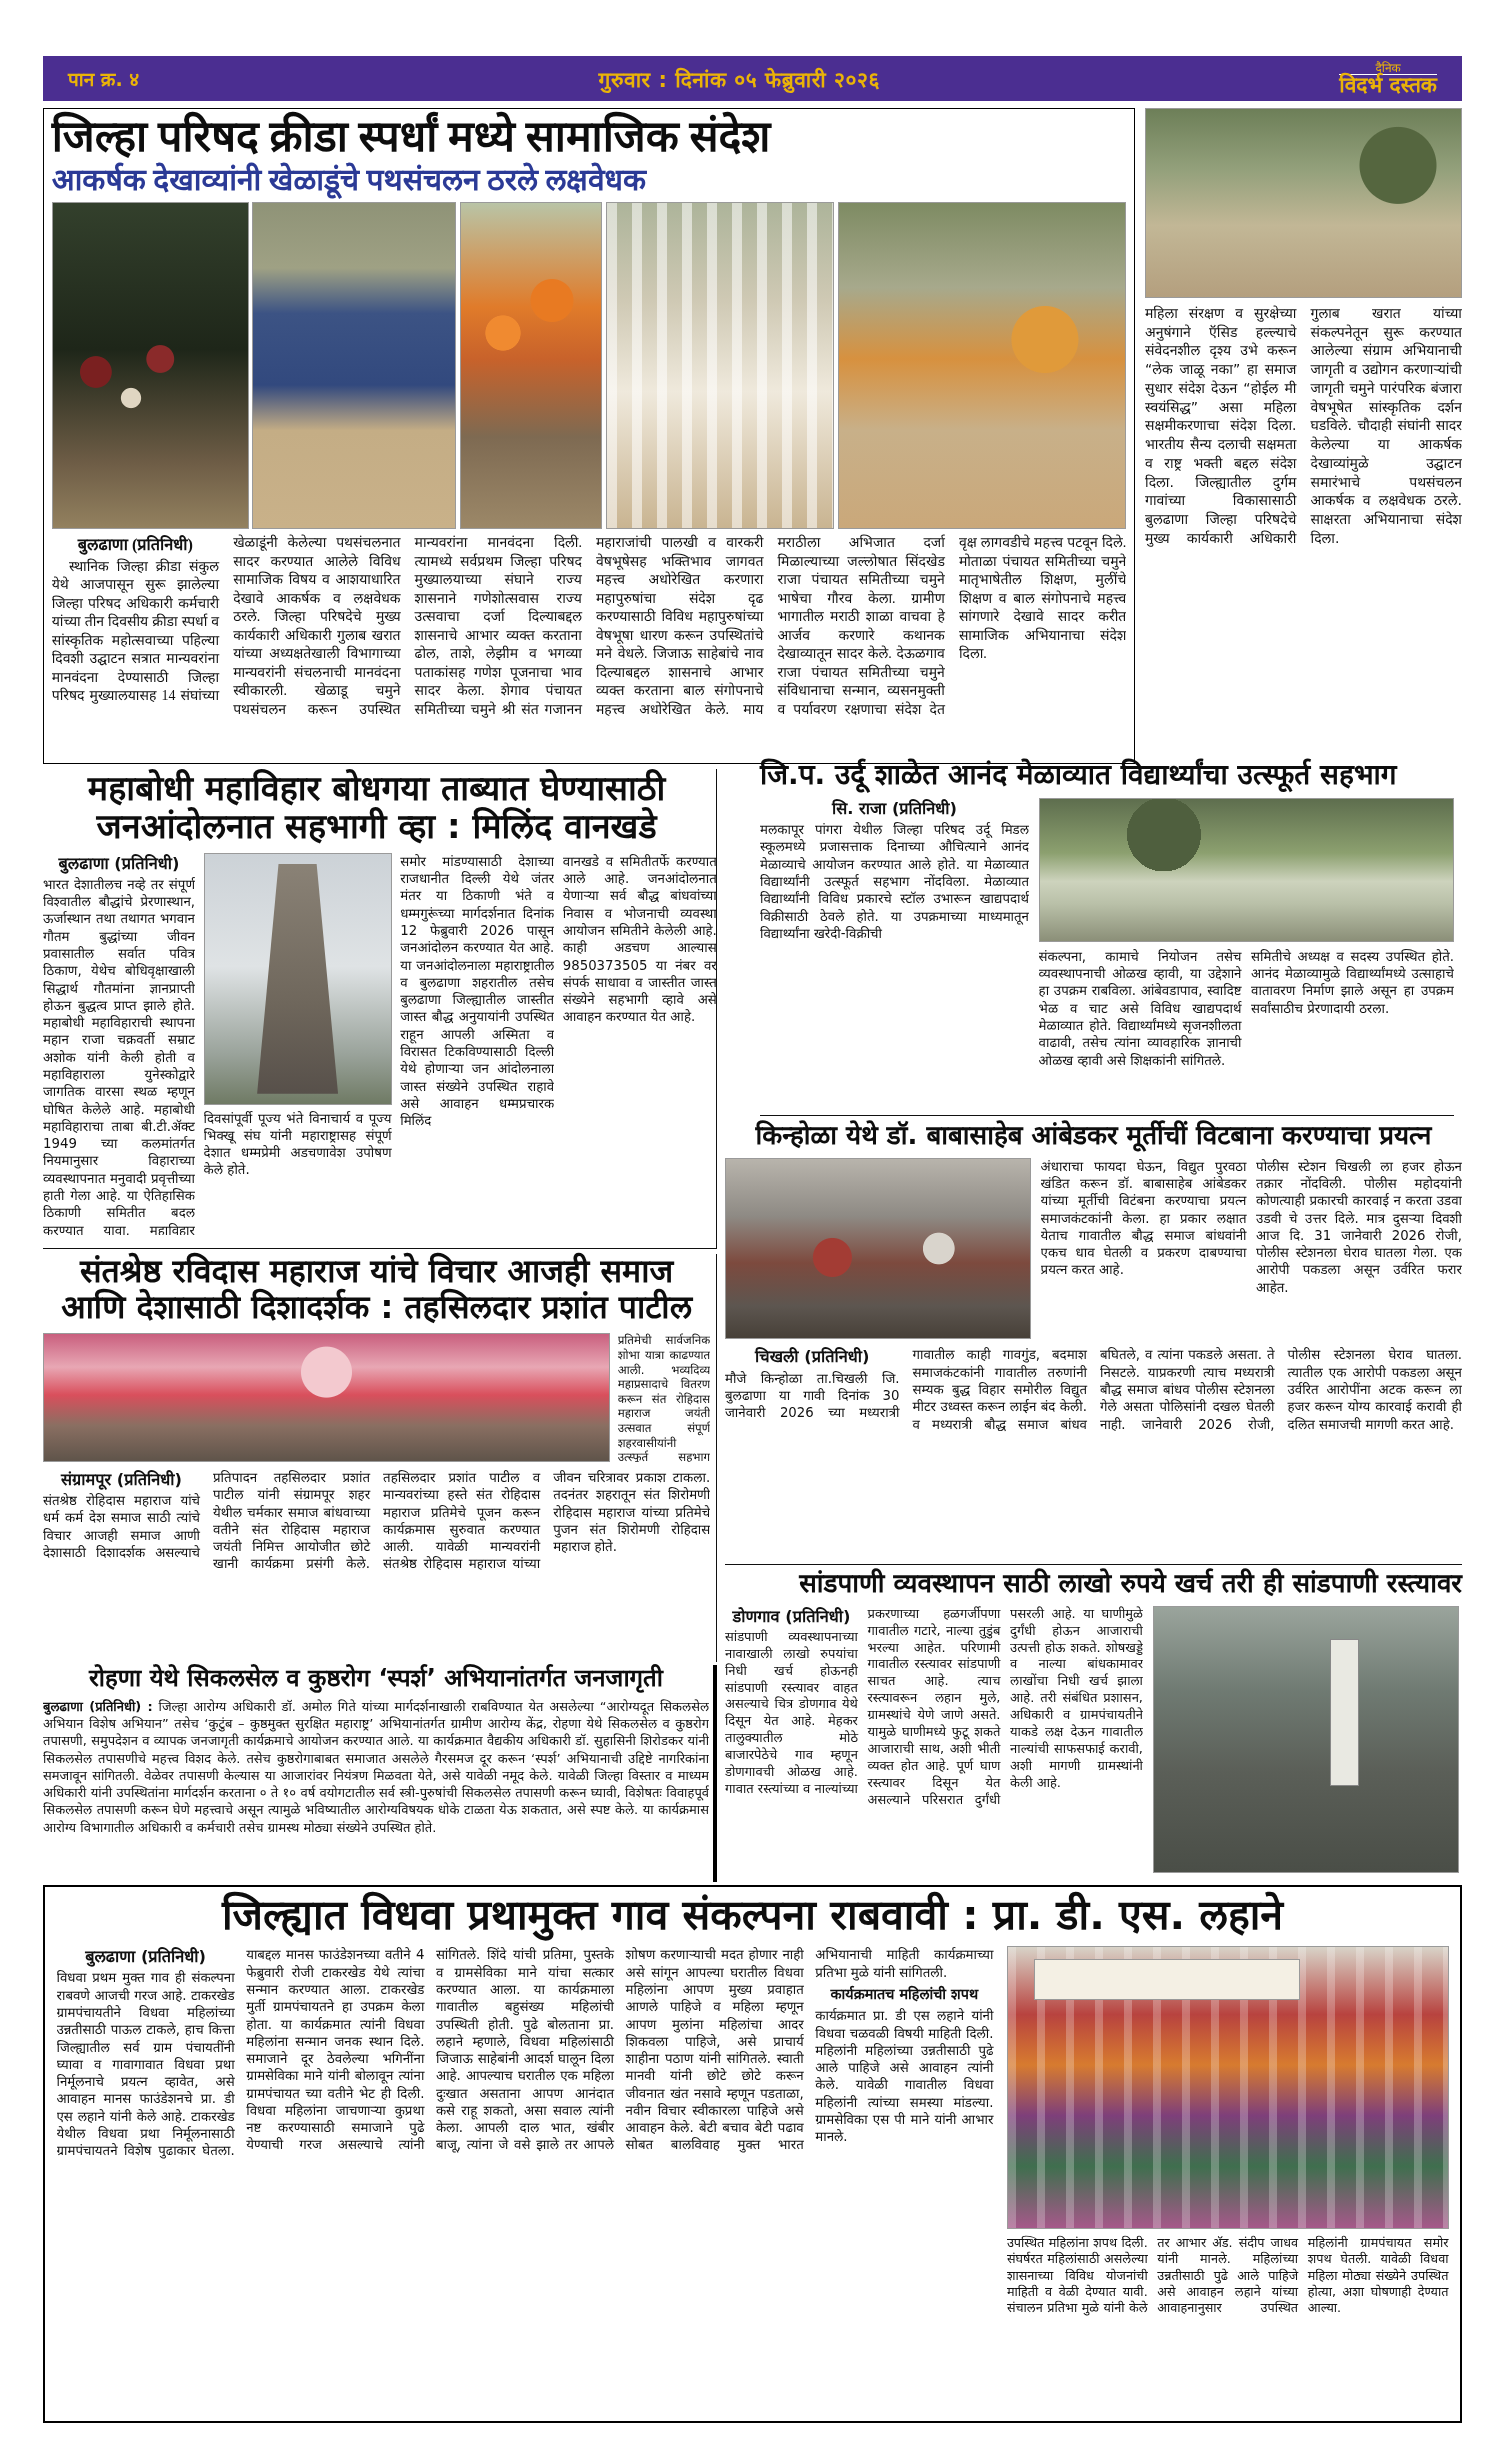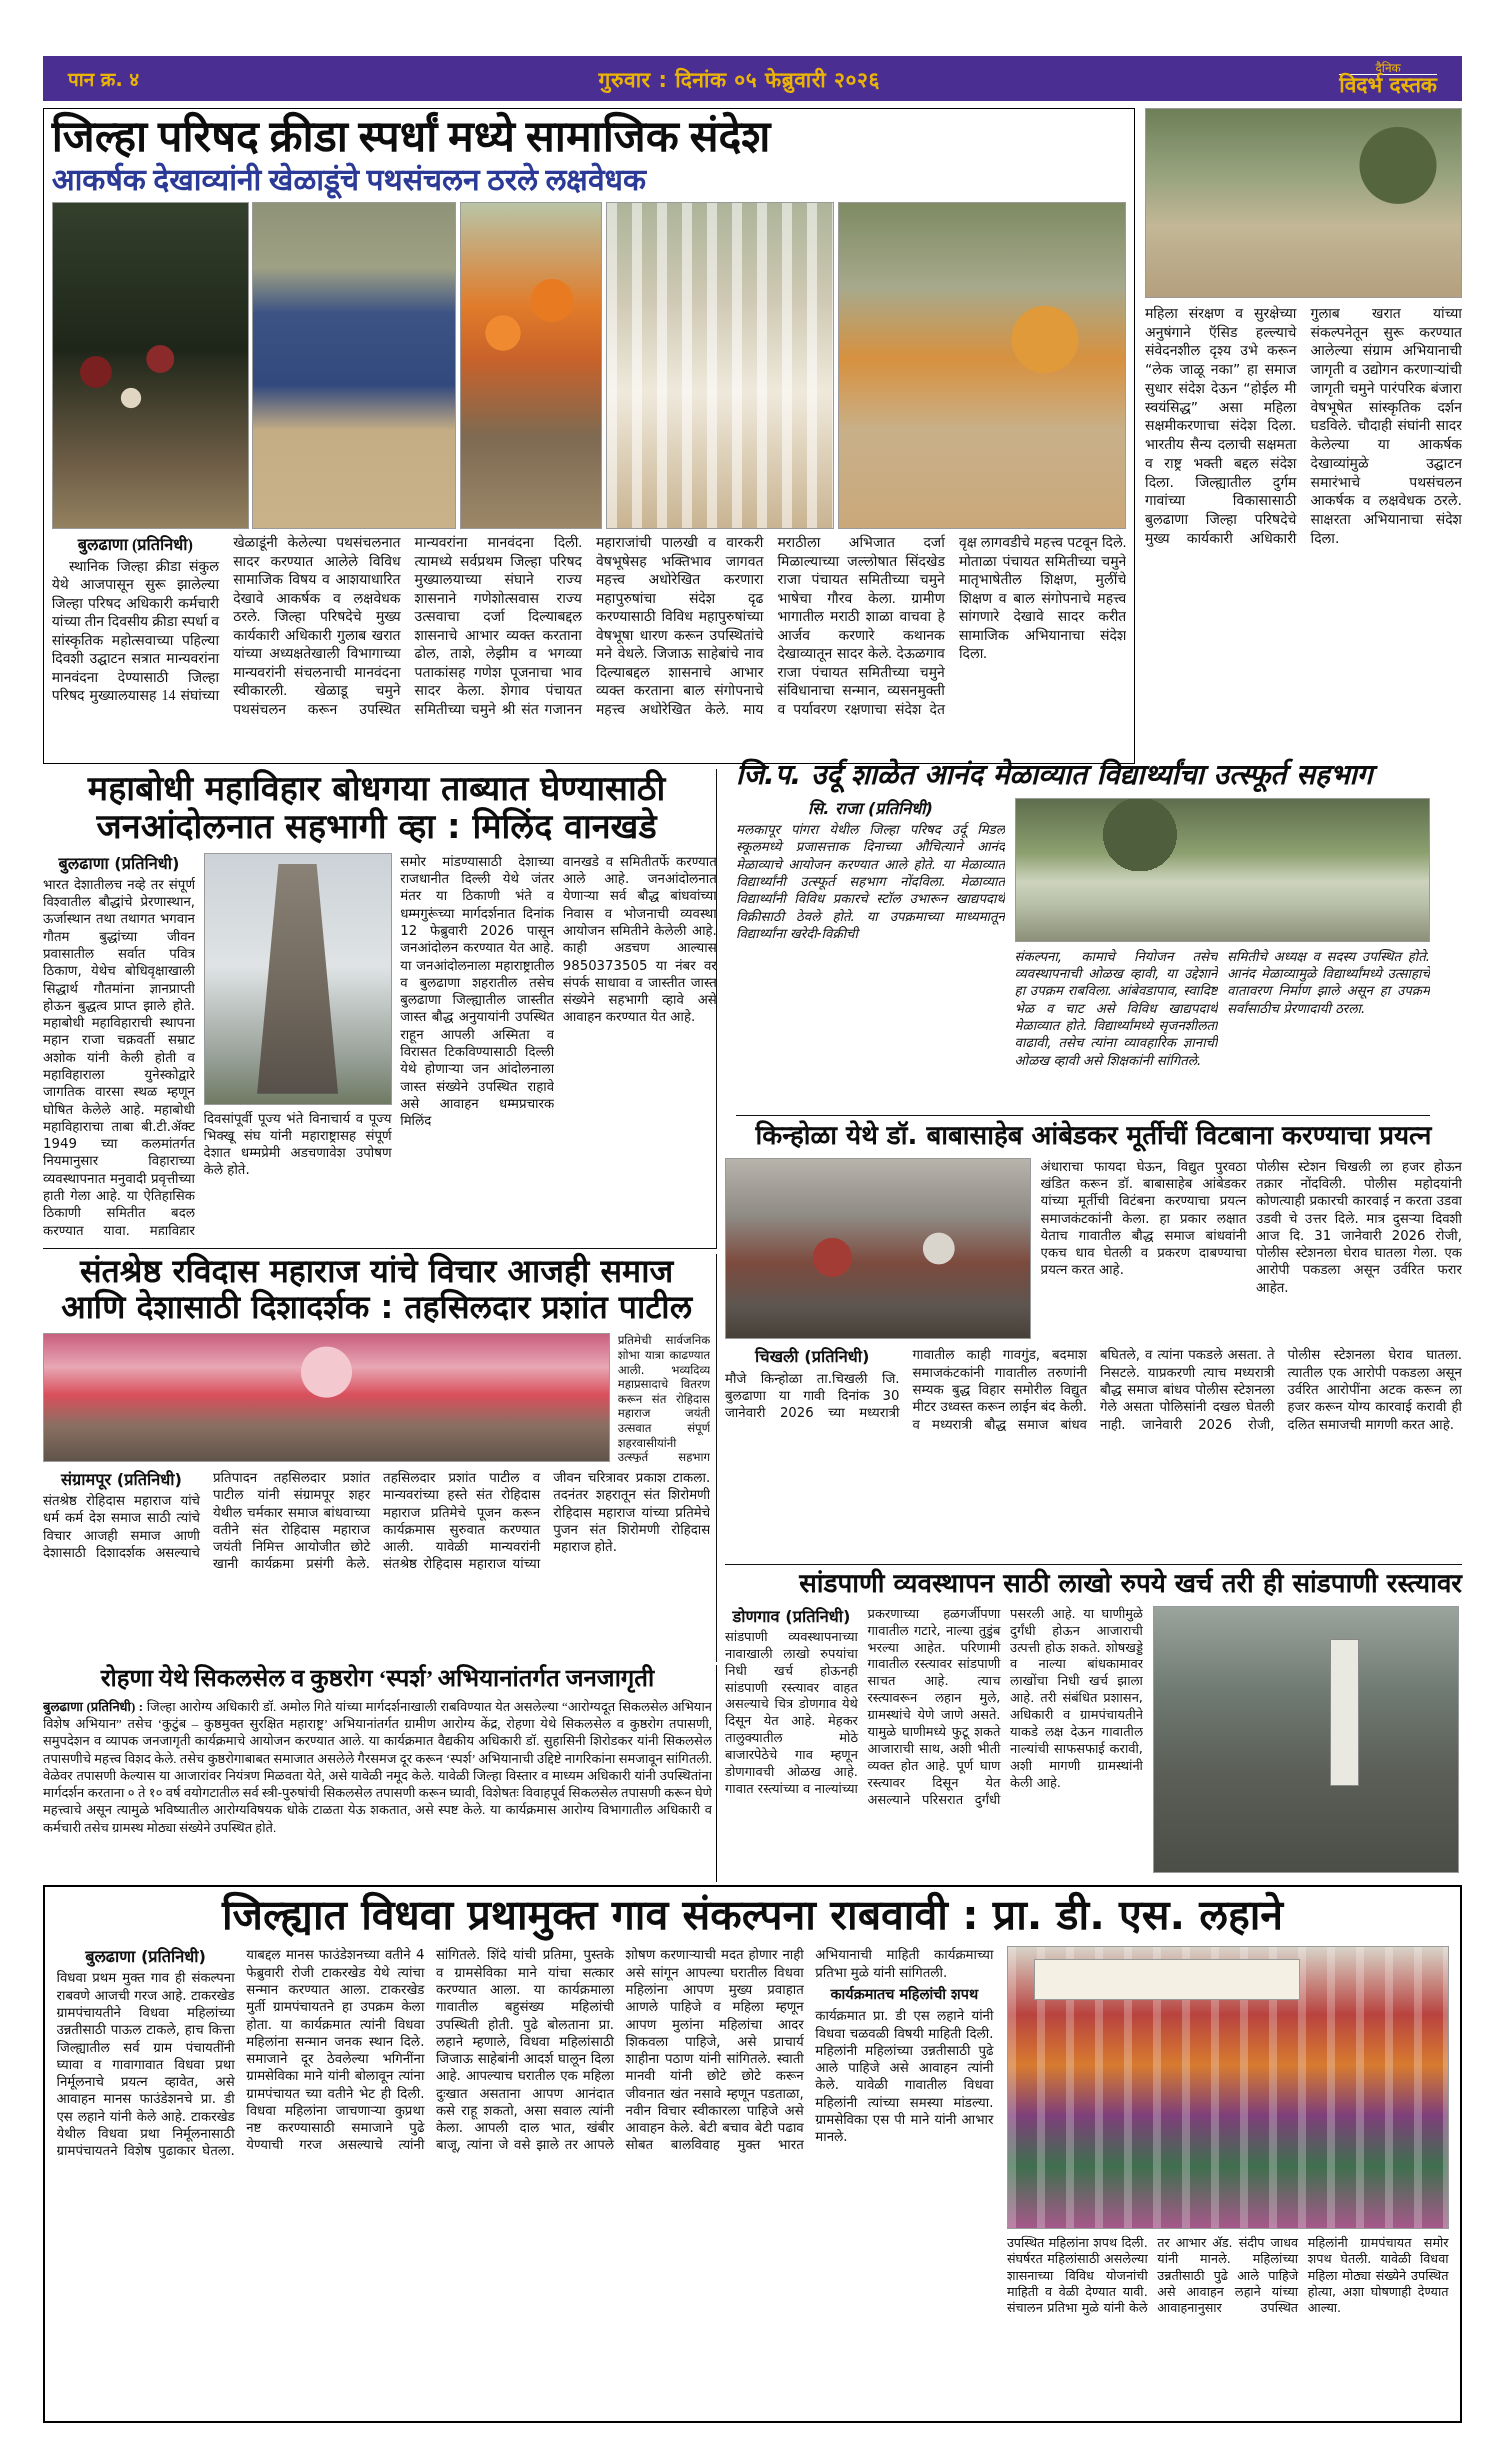--- a/index.html
+++ b/index.html
@@ -82,22 +82,22 @@
     linear-gradient(180deg,#d8d3c8 0%,#b8433f 24%,#d77b2f 42%,#7e3f7a 60%,#3f6f4e 78%,#a6588a 100%);}
   .women-banner{position:absolute;left:6%;top:4%;width:60%;height:14%;background:#f4f0e4;border:1px solid #999;}
   
   .mahabodhi{position:absolute;left:43px;top:769px;width:674px;height:480px;
     border-right:1px solid #111;border-bottom:1px solid #111;box-sizing:border-box;padding-right:5.8px;}
   .mahabodhi .hl{font-size:34px;text-align:center;}
   .mb-grid{display:grid;grid-template-columns:152px 188px 154px 154px;gap:8.6px;margin-top:7.7px;height:382px;}
   .mb-grid .body-txt{font-size:13.3px;line-height:1.3;height:100%;}
   .mb-grid .photo{width:100%;height:252px;margin-bottom:4.8px;}
   
-  .urdu{position:absolute;left:736px;top:759px;width:694px;height:357px;
-    border-bottom:1px solid #111;box-sizing:border-box;font-style:italic;}
+  .urdu{position:absolute;left:760px;top:759px;width:694px;height:357px;
+    border-bottom:1px solid #111;box-sizing:border-box;}
   .urdu .hl{font-size:28px;text-align:left;}
   .urdu-grid{display:grid;grid-template-columns:269px 1fr;gap:9.6px;margin-top:7.7px;height:306px;}
   .urdu-right .photo{width:100%;height:144px;}
   .urdu-sub{display:grid;grid-template-columns:1fr 1fr;gap:9.6px;margin-top:5.8px;height:146px;}
   .urdu .body-txt{font-size:13.3px;line-height:1.3;}
   
   .kinhola{position:absolute;left:725px;top:1121px;width:737px;height:444px;
     border-bottom:1px solid #111;box-sizing:border-box;}
   .kinhola .hl{font-size:26px;text-align:center;}
   .kin-grid{display:grid;grid-template-columns:306px 1fr 1fr;gap:9.6px;margin-top:7.7px;height:181px;}
@@ -107,21 +107,21 @@
   
   .ravidas{position:absolute;left:43px;top:1254px;width:674px;height:408px;
     border-right:1px solid #111;box-sizing:border-box;padding-right:5.8px;}
   .ravidas .hl{font-size:32px;text-align:center;}
   .rv-grid{display:grid;grid-template-columns:567px 1fr;gap:7.7px;margin-top:7.7px;height:129px;}
   .rv-grid .photo{width:100%;height:100%;}
   .rv-sliver{font-size:11.7px;line-height:1.25;}
   .rv-body{margin-top:6.7px;height:169px;font-size:13.3px;line-height:1.3;column-count:4;}
   
   .rohana{position:absolute;left:43px;top:1665px;width:674px;height:217px;
-    border-right:1px solid #000000;box-sizing:border-box;padding-right:4px;font-family:Liberation Serif, serif;}
+    border-right:4px solid #000000;box-sizing:border-box;padding-right:4px;}
   .rohana .hl{font-size:24px;text-align:center;}
   .rohana .body-txt{margin-top:5.8px;height:175px;font-size:13px;line-height:1.33;}
   .inline-byline{font-weight:bold;}
   
   .sandpani{position:absolute;left:725px;top:1569px;width:737px;height:313px;box-sizing:border-box;}
   .sandpani .hl{font-size:26px;text-align:right;}
   .sp-grid{display:grid;grid-template-columns:418px 306px;gap:9.6px;margin-top:7.7px;height:267px;}
   .sp-grid .photo{width:100%;height:100%;}
   .sp-text{column-count:3;column-gap:9.6px;font-size:13px;line-height:1.3;height:100%;overflow:hidden;text-align:justify;}
   

